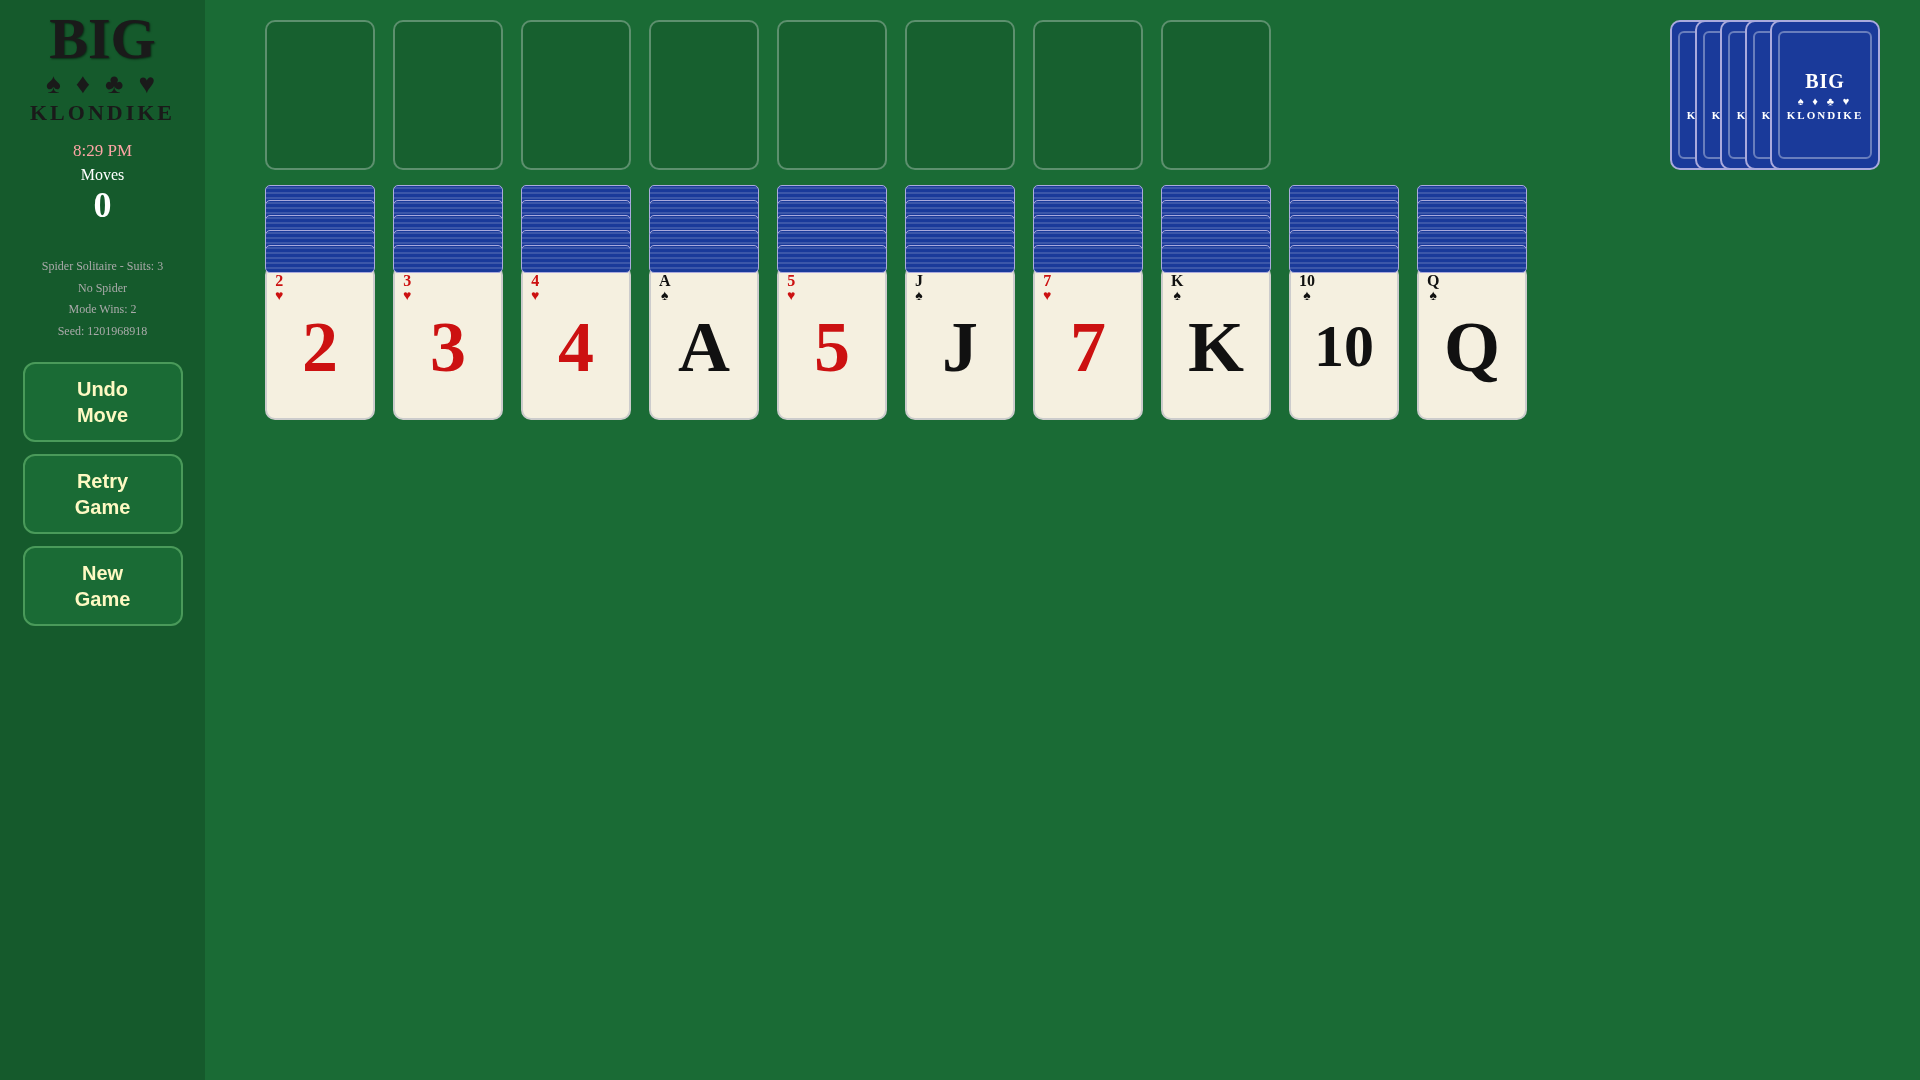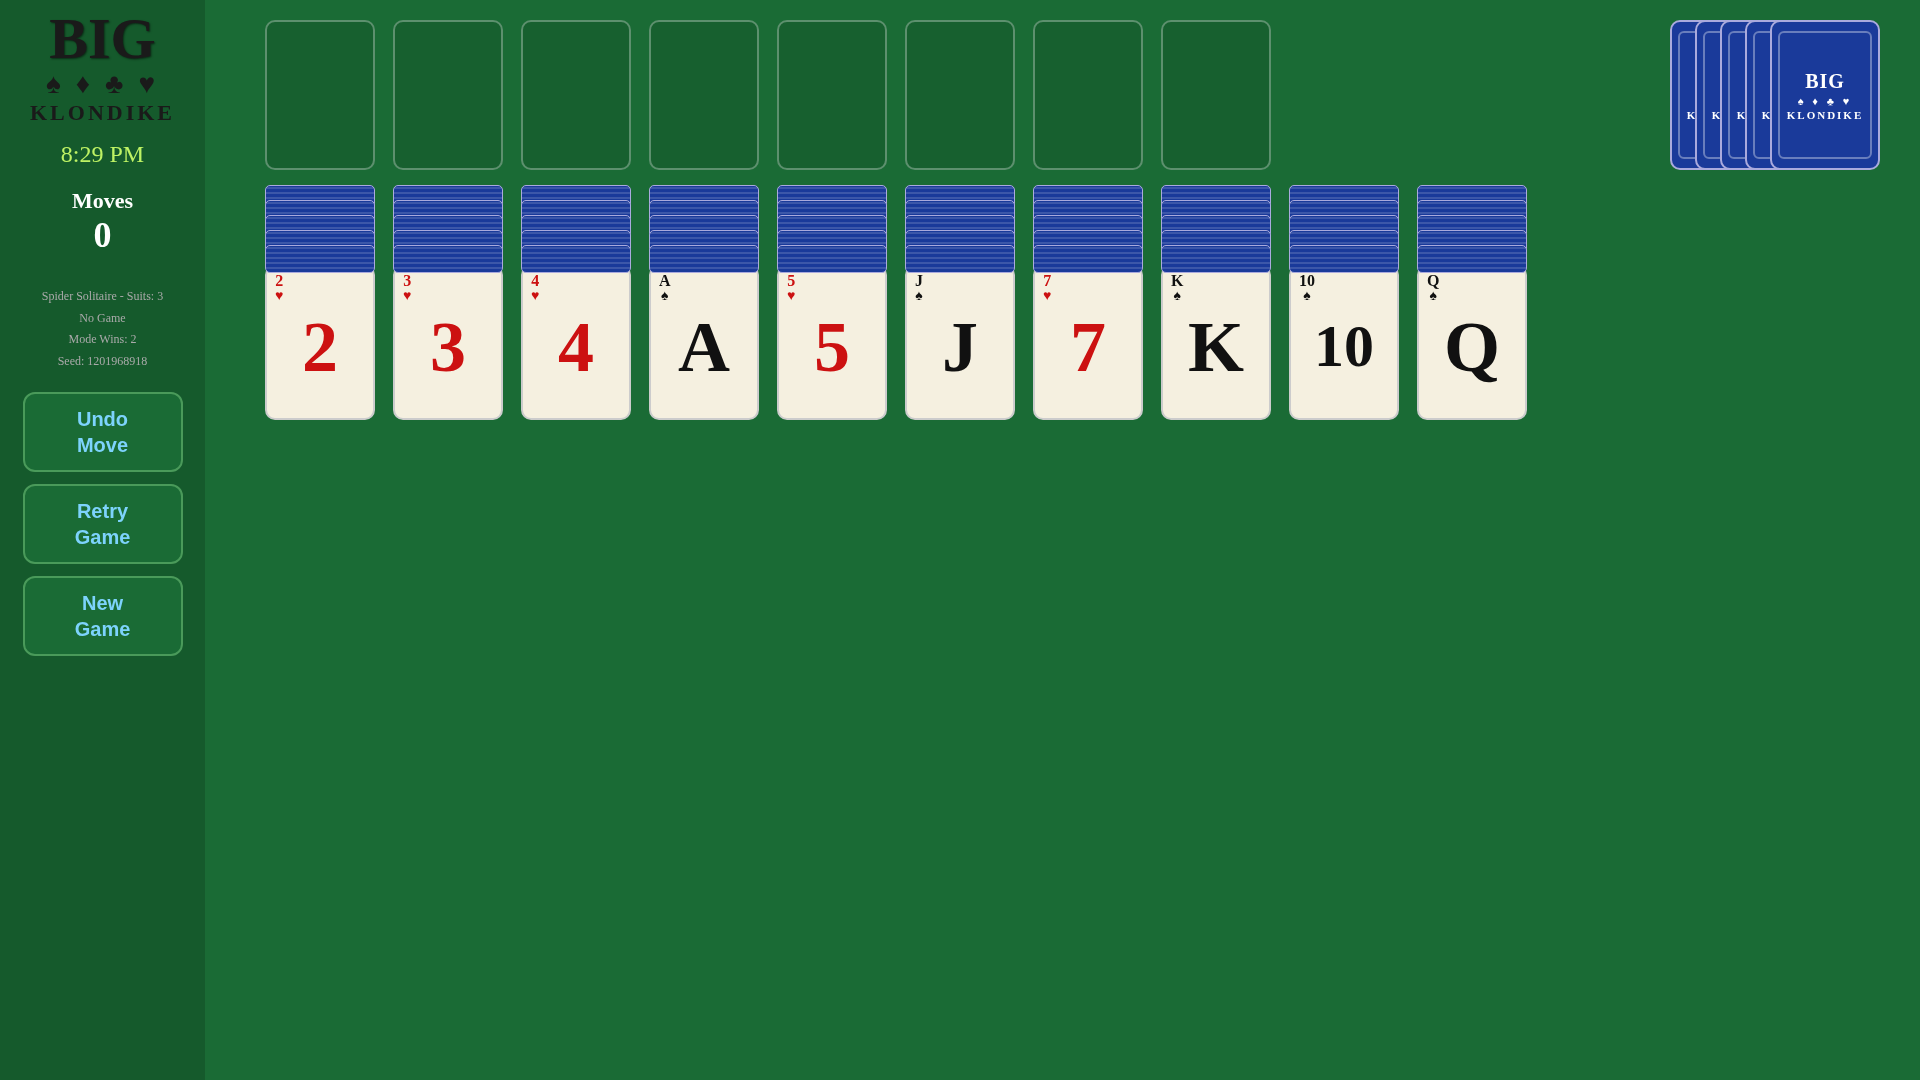--- a/index.html
+++ b/index.html
@@ -49,37 +49,37 @@
 
     #logo-subtitle {
       font-size: 22px;
       font-weight: 900;
       color: #1a1a1a;
       letter-spacing: 3px;
       font-family: 'Times New Roman', serif;
     }
 
     #time-display {
-      font-size: 24px;
-      color: #bef264;
+      font-size: 17px;
+      color: #fca5a5;
       margin-top: 5px;
-      margin-bottom: 20px;
+      margin-bottom: 5px;
     }
 
     #moves-section {
       display: flex;
       flex-direction: column;
       align-items: center;
       margin-bottom: 30px;
     }
 
     #moves-label {
-      font-size: 22px;
+      font-size: 16px;
       color: #ffffff;
-      font-weight: bold;
+      font-weight: normal;
     }
 
     #moves-count {
       font-size: 36px;
       color: #ffffff;
       font-weight: bold;
     }
 
     #game-info {
       font-size: 12px;
@@ -89,21 +89,21 @@
       margin-bottom: 20px;
     }
 
     .sidebar-btn {
       width: 160px;
       padding: 12px 10px;
       margin-bottom: 12px;
       background-color: #1a6b35;
       border: 2px solid #4a9a5a;
       border-radius: 12px;
-      color: #7dd3fc;
+      color: #fef9c3;
       font-size: 20px;
       font-weight: bold;
       text-align: center;
       cursor: pointer;
       line-height: 1.3;
     }
 
     
     #game-area {
       position: absolute;
@@ -286,21 +286,21 @@
   </div>
   <div id="time-display">8:29 PM</div>
 
   <div id="moves-section">
     <div id="moves-label">Moves</div>
     <div id="moves-count">0</div>
   </div>
 
   <div id="game-info">
     <div>Spider Solitaire - Suits: 3</div>
-    <div>No Game</div>
+    <div>No Spider</div>
     <div>Mode Wins: 2</div>
     <div>Seed: 1201968918</div>
   </div>
 
   <button class="sidebar-btn">Undo<br>Move</button>
   <button class="sidebar-btn">Retry<br>Game</button>
   <button class="sidebar-btn">New<br>Game</button>
 </div>
 
 <div id="game-area">

